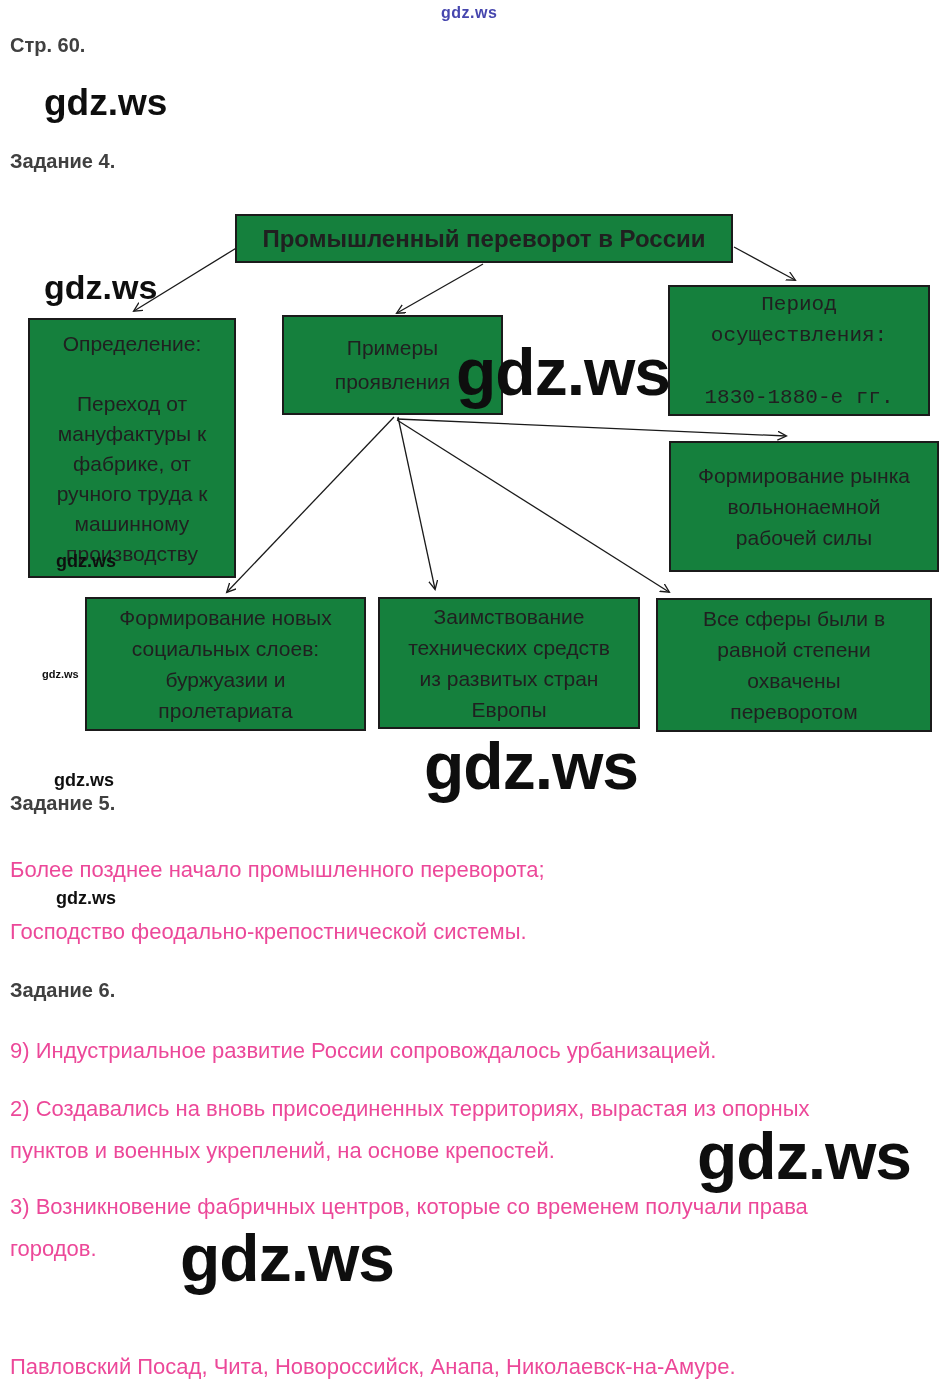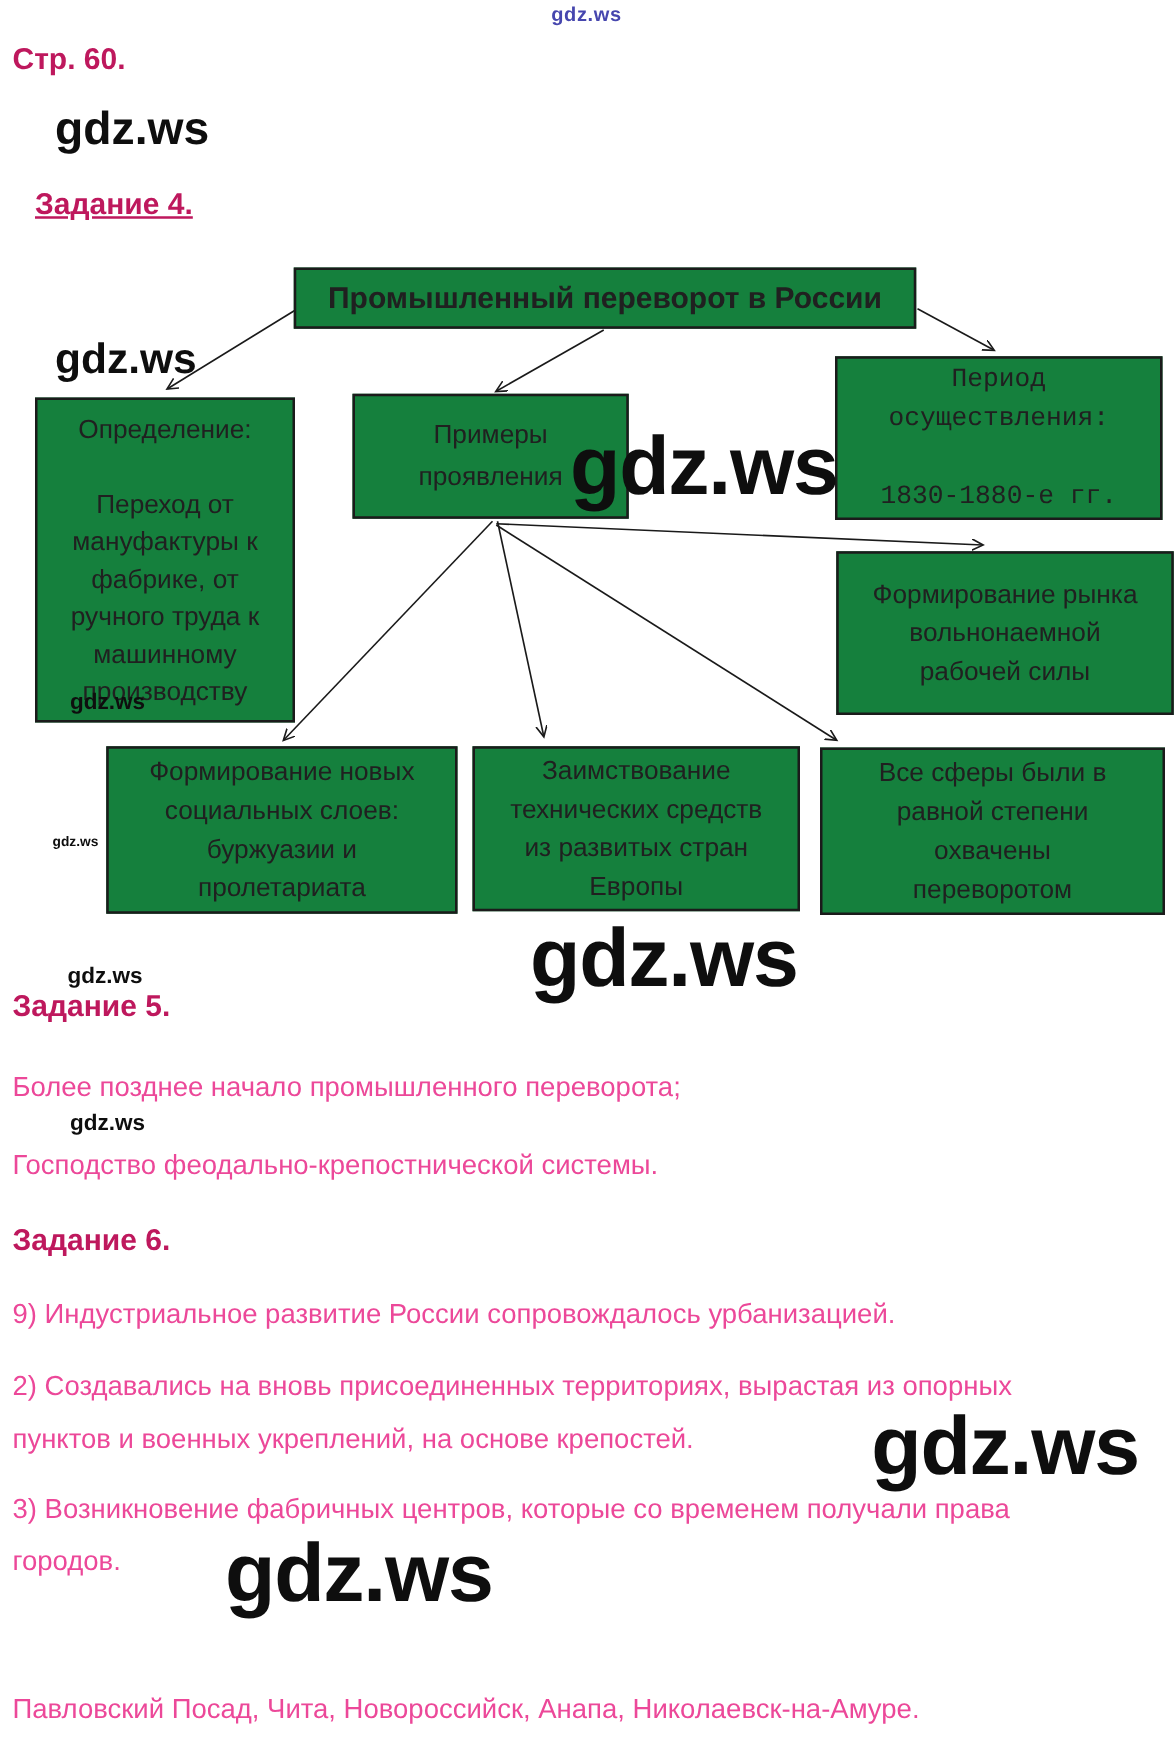--- a/index.html
+++ b/index.html
@@ -1,19 +1,19 @@
 <!DOCTYPE html>
 <html><head>
 <meta charset="utf-8">
 <style>
   html,body{margin:0;padding:0;background:#ffffff;}
   body{width:940px;height:1392px;position:relative;overflow:hidden;
        font-family:"Liberation Sans","DejaVu Sans",sans-serif;color:#1d1d1d;}
   .abs{position:absolute;}
-  .hdr{font-weight:700;font-size:24px;color:#be185d;white-space:nowrap;}
+  .hdr{font-weight:700;font-size:20px;color:#404040;white-space:nowrap;}
   .para{font-size:22px;line-height:42px;white-space:pre-line;color:#ec4899;}
   .box{position:absolute;border:2px solid #1b1b1b;background:#15803d;z-index:2;
        display:flex;align-items:center;justify-content:center;text-align:center;
        white-space:pre-line;font-size:21px;line-height:31px;color:#202020;box-sizing:border-box;}
   .box-root{font-weight:700;font-size:24px;line-height:28px;}
   .box-def{align-items:flex-start;padding-top:9px;line-height:30px;}
   .wm{font-weight:600;color:#0e0e0e;white-space:nowrap;z-index:5;}
   .wm-big{font-size:66px;letter-spacing:-1px;}
   .wm-med{font-size:33px;}
   .wm-sm{font-size:18px;font-weight:700;}
@@ -23,21 +23,21 @@
 </style>
 </head>
 <body>
 
 <div class="abs wm-blue" style="left:441px;top:4px;">gdz.ws</div>
 
 <div class="abs hdr" style="left:10px;top:34px;">Стр. 60.</div>
 
 <div class="abs wm wm-med" style="left:44px;top:82px;font-size:37px;">gdz.ws</div>
 
-<div class="abs hdr" style="left:28px;top:150px;text-decoration:underline;">Задание 4.</div>
+<div class="abs hdr" style="left:10px;top:150px;">Задание 4.</div>
 
 <svg class="arrows" width="940" height="1392" viewBox="0 0 940 1392">
   <defs>
     <marker id="ah" markerWidth="12" markerHeight="12" refX="8.5" refY="4.5" orient="auto" markerUnits="userSpaceOnUse">
       <path d="M0,0 L9,4.5 L0,9" fill="none" stroke="#1a1a1a" stroke-width="1.3"></path>
     </marker>
   </defs>
   <g stroke="#1a1a1a" stroke-width="1.3" fill="none">
     <line x1="238" y1="247" x2="134" y2="311" marker-end="url(#ah)"></line>
     <line x1="483" y1="264" x2="397" y2="313" marker-end="url(#ah)"></line>

